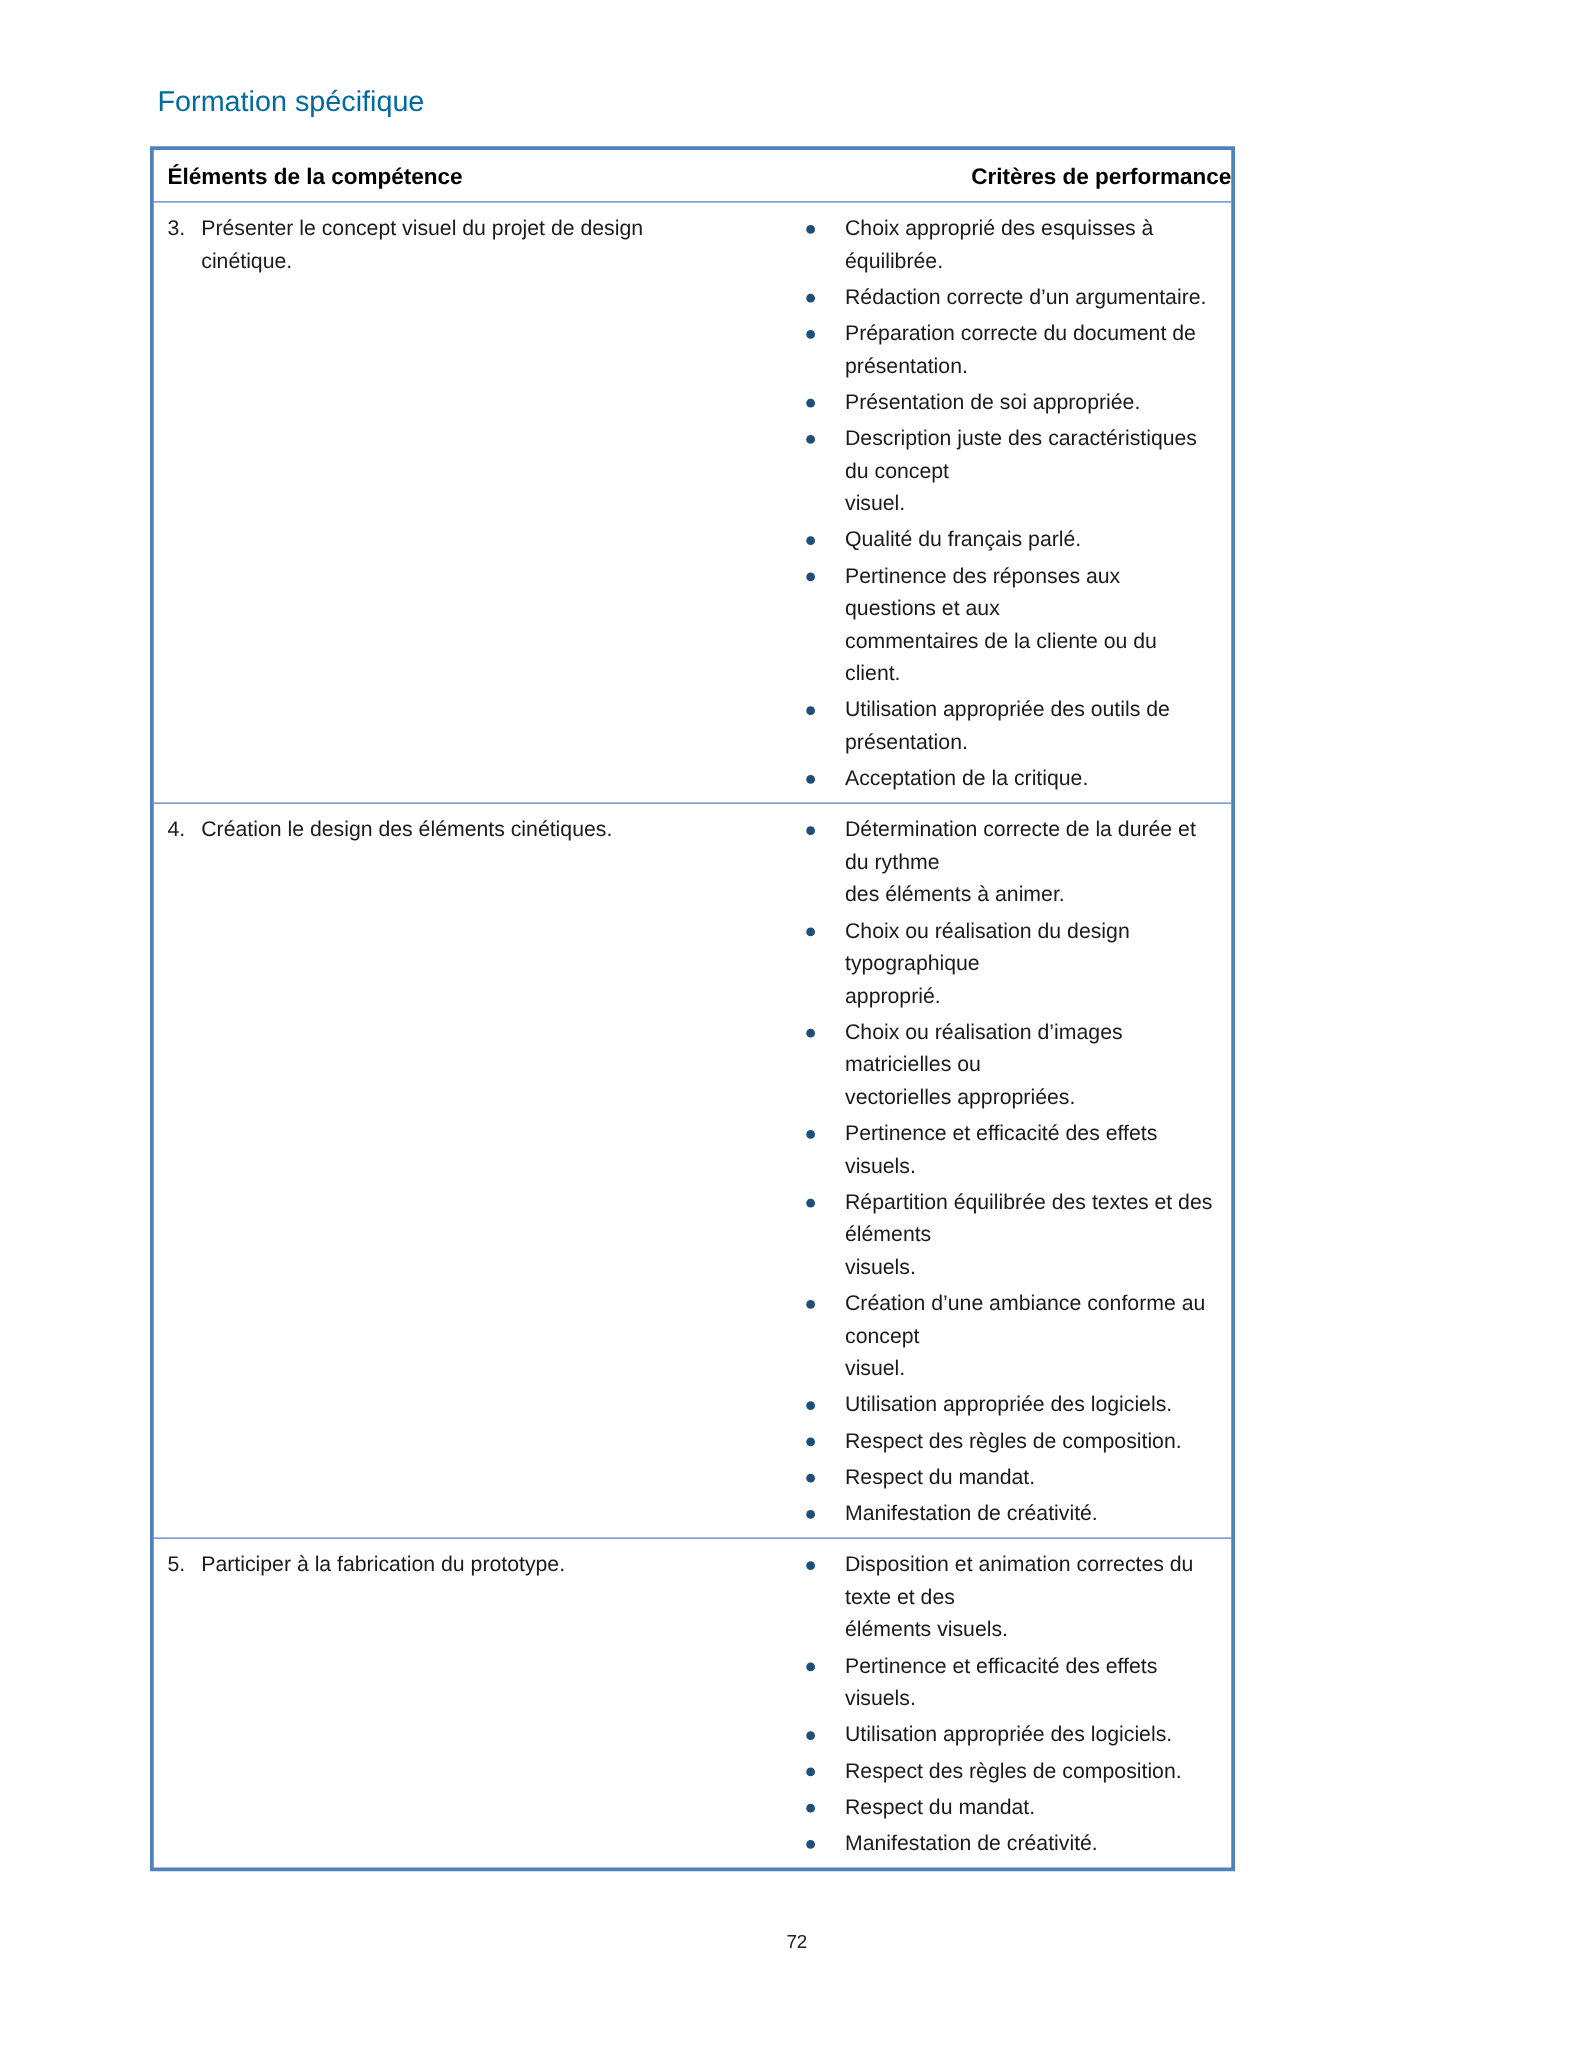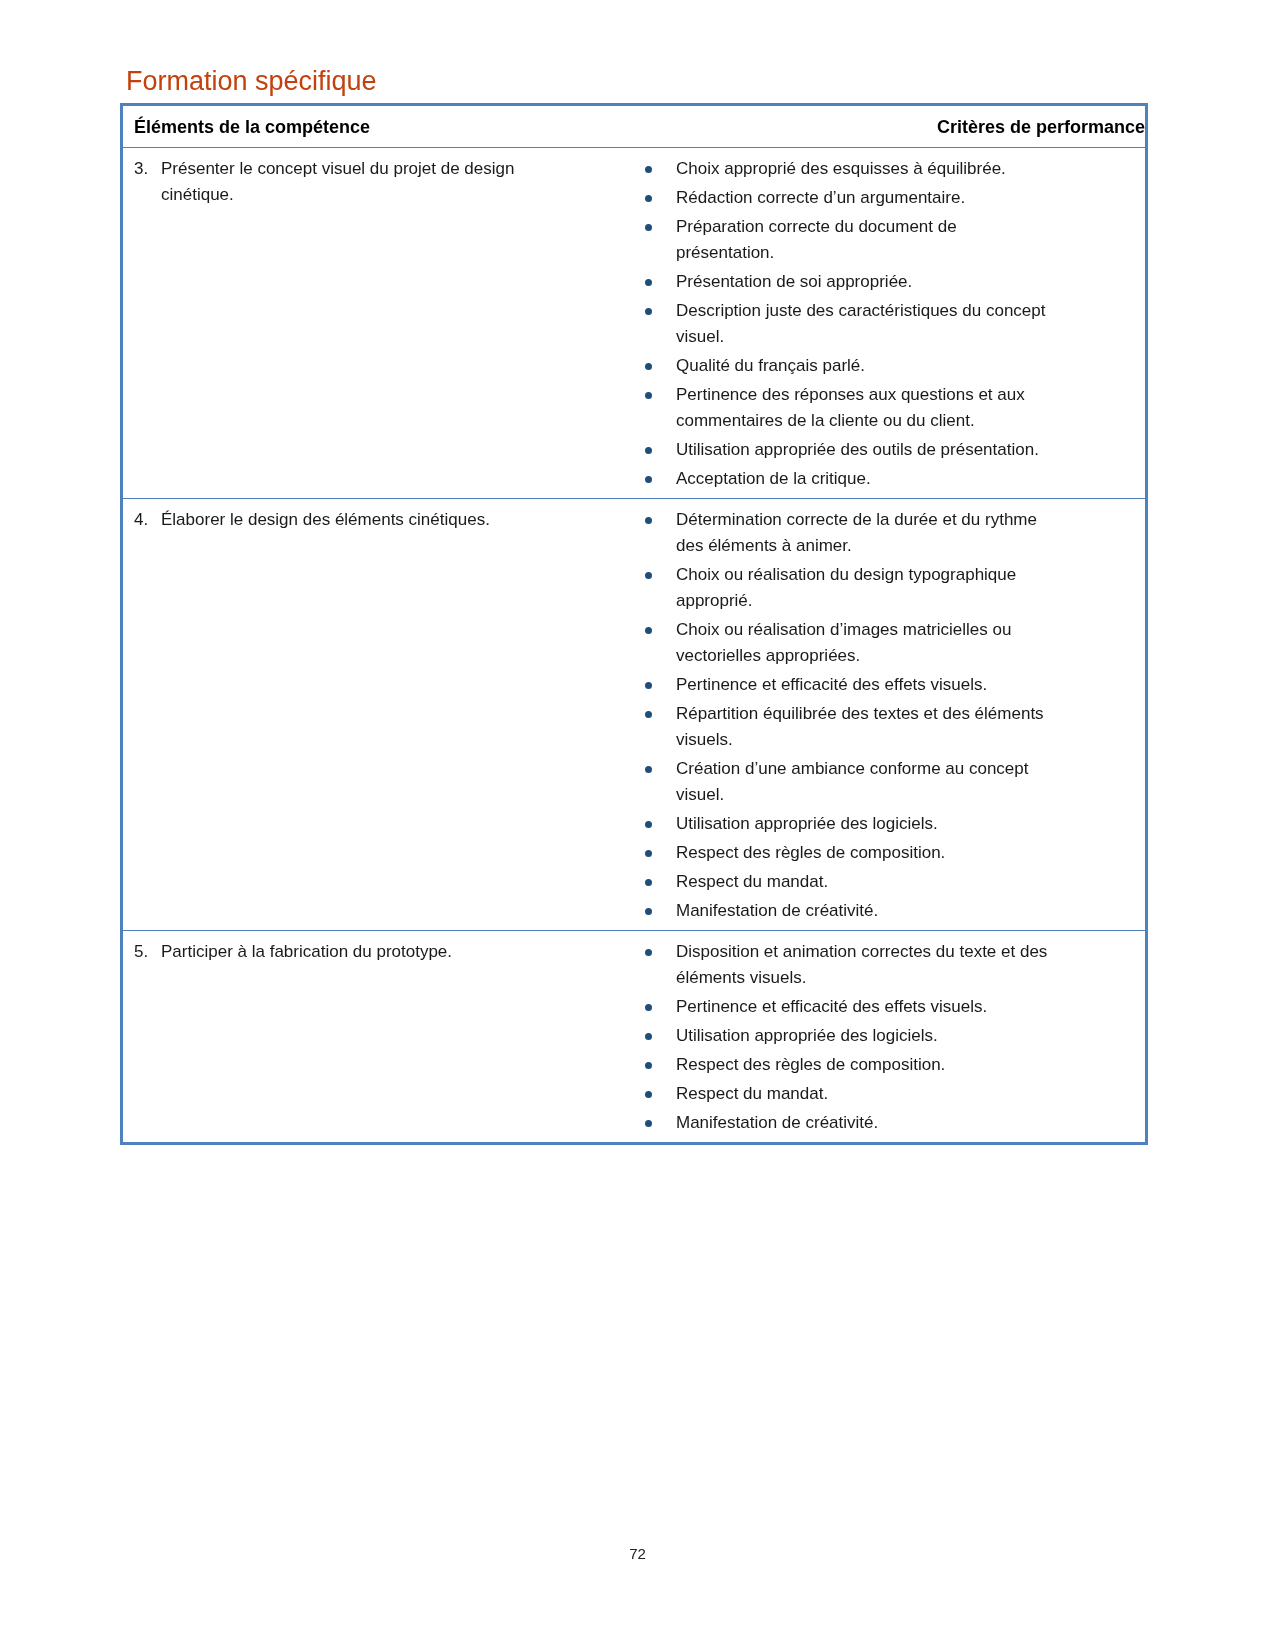--- a/index.html
+++ b/index.html
@@ -11,29 +11,29 @@
     font-family: "Liberation Sans", sans-serif;
     font-size: 17px;
     line-height: 26px;
     color: #1a1a1a;
     overflow: hidden;
   }
   .heading {
     position: absolute;
     left: 126px;
     top: 68px;
-    font-size: 27px;
+    font-size: 23px;
     line-height: 26px;
-    color: #c2410c;
+    color: #0369a1;
   }
   .ctable {
     position: absolute;
     left: 120px;
-    top: 103px;
-    width: 1028px;
+    top: 117px;
+    width: 868px;
     border: 3px solid #4f81bd;
     box-sizing: border-box;
     background: #ffffff;
   }
   .thead {
     display: flex;
     border-bottom: 1.5px solid #4f81bd;
     padding: 8px 0 7px 0;
   }
   .th {
@@ -144,21 +144,21 @@
               <li class="citem">
                 <span class="dot"></span>
                 <span class="ctext">Acceptation de la critique.</span>
               </li>
             </ul>
           </div>
         </div>
         <div class="trow">
           <div class="cell-left">
             <span class="num">4.</span>
-            <span class="etext">Élaborer le design des éléments cinétiques.</span>
+            <span class="etext">Création le design des éléments cinétiques.</span>
           </div>
           <div class="cell-right">
             <ul class="criteria">
               <li class="citem">
                 <span class="dot"></span>
                 <span class="ctext">Détermination correcte de la durée et du rythme
 des éléments à animer.</span>
               </li>
               <li class="citem">
                 <span class="dot"></span>

